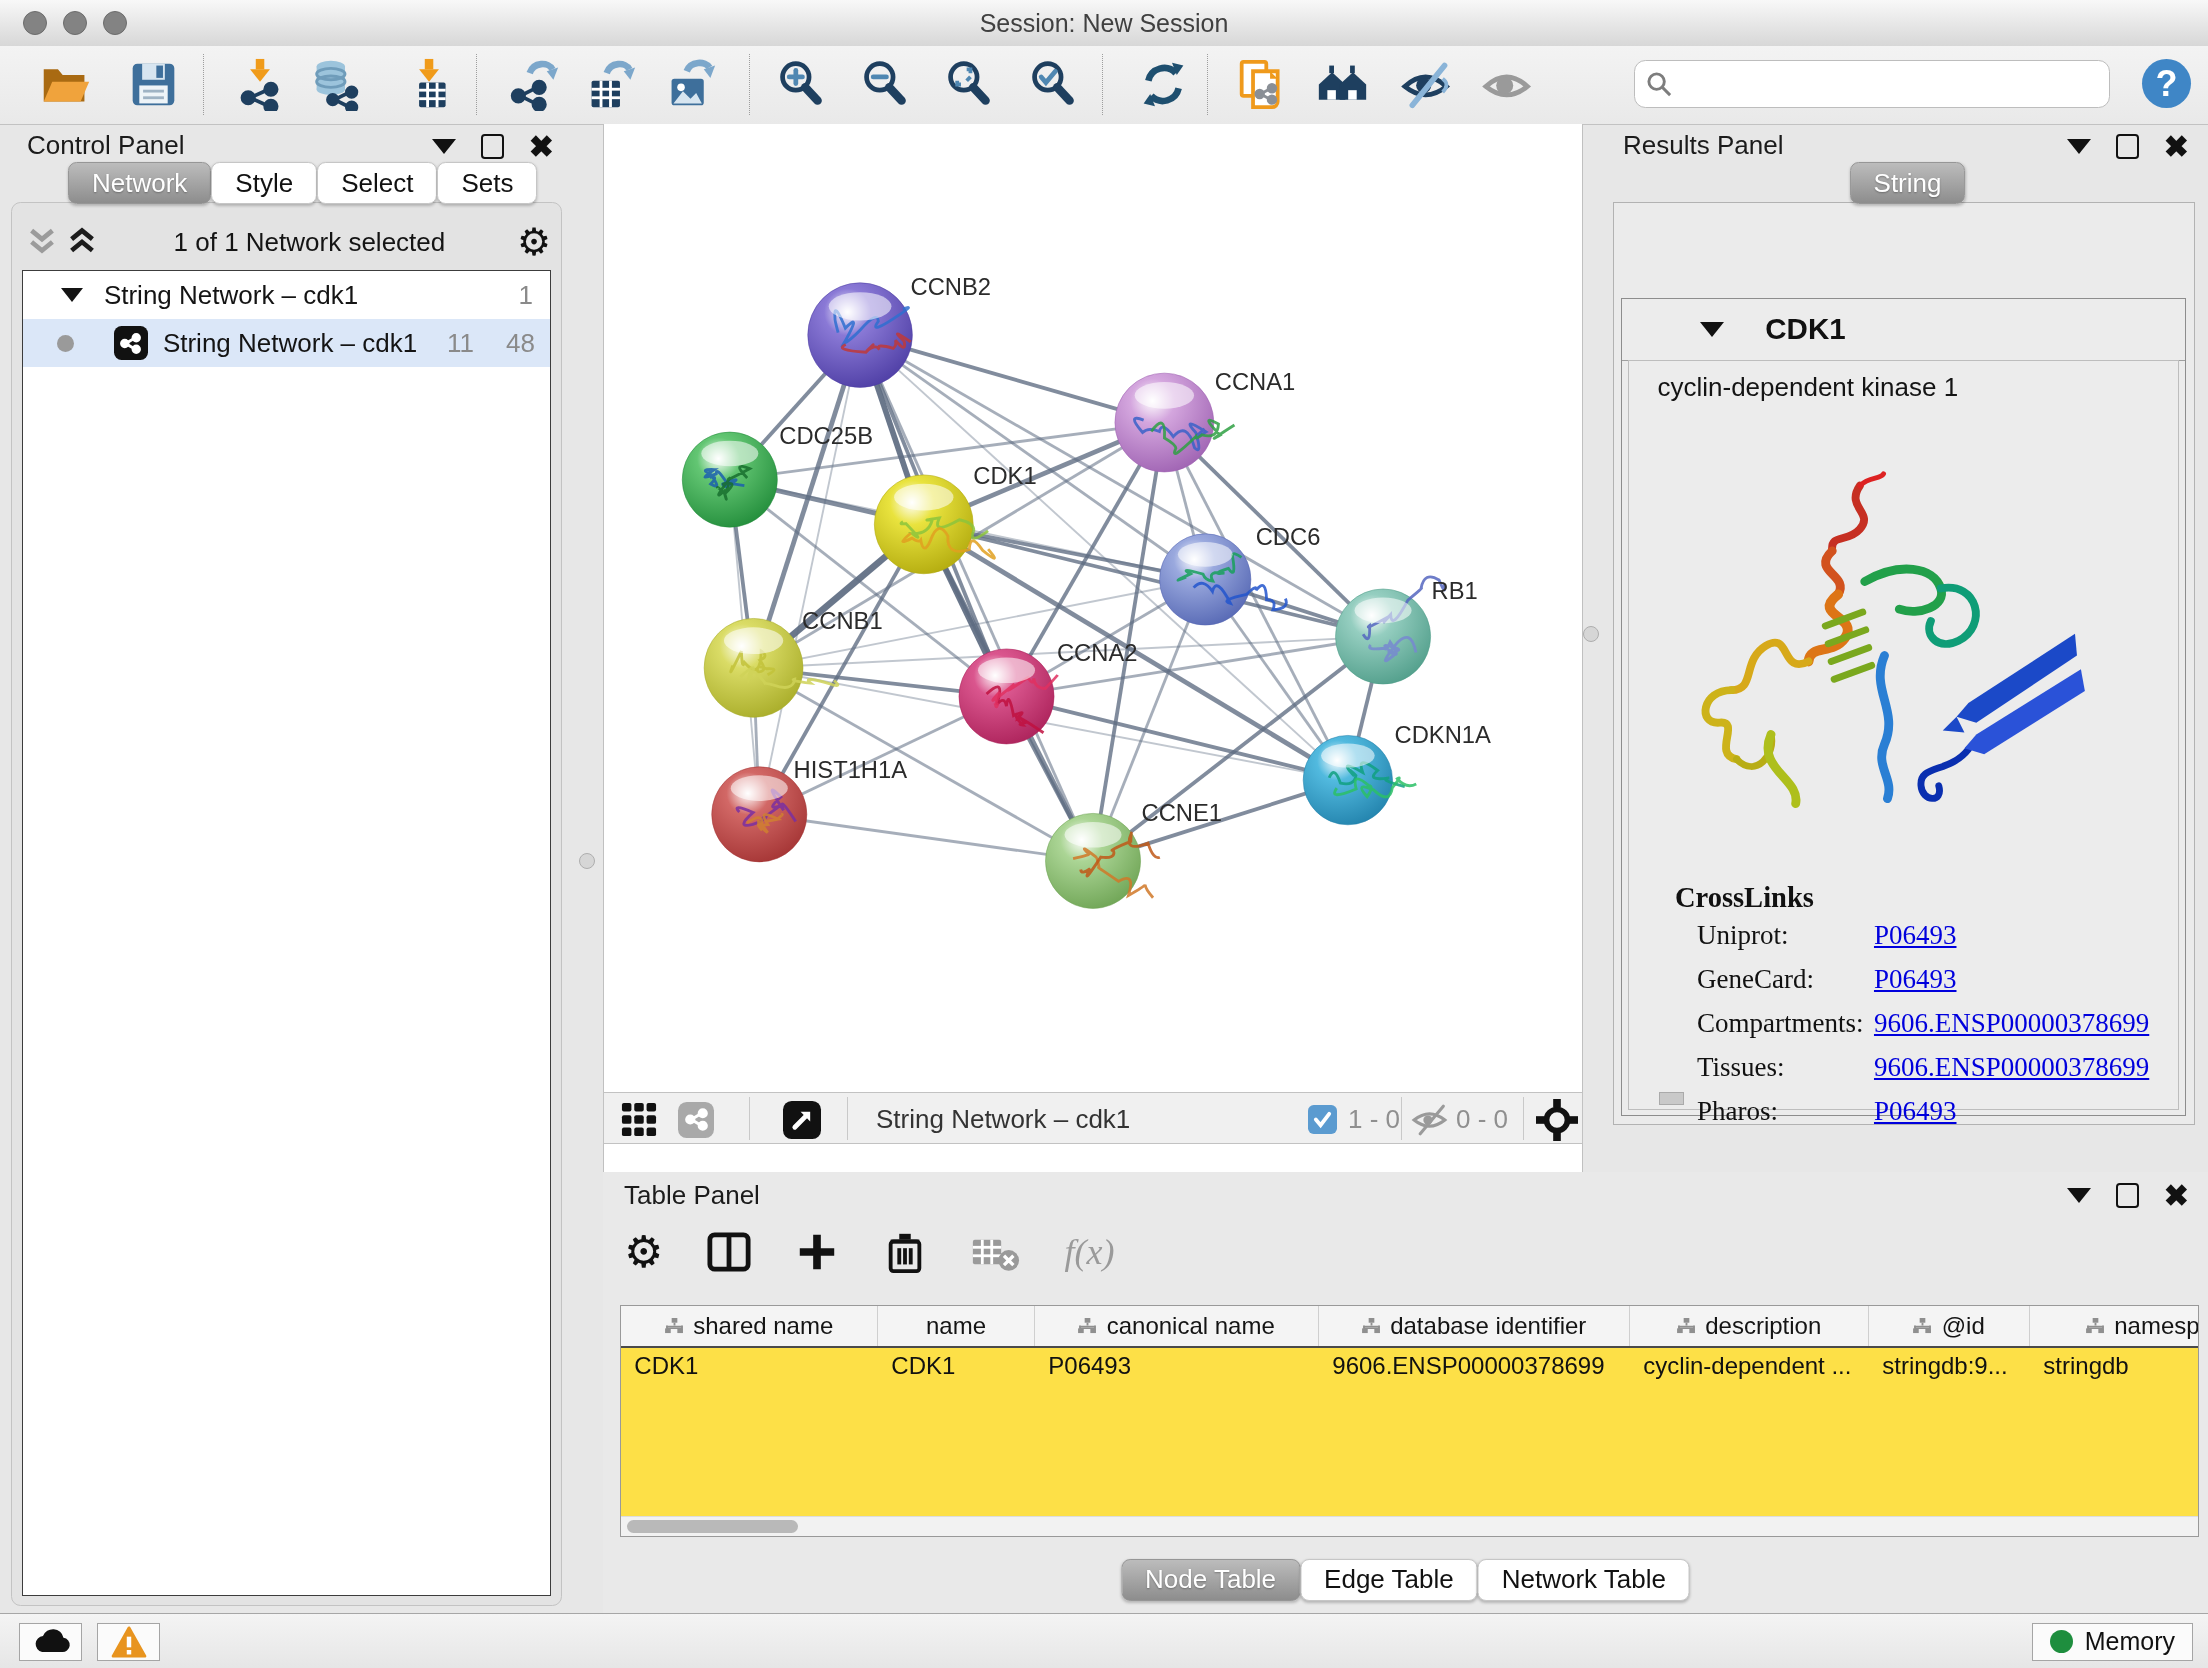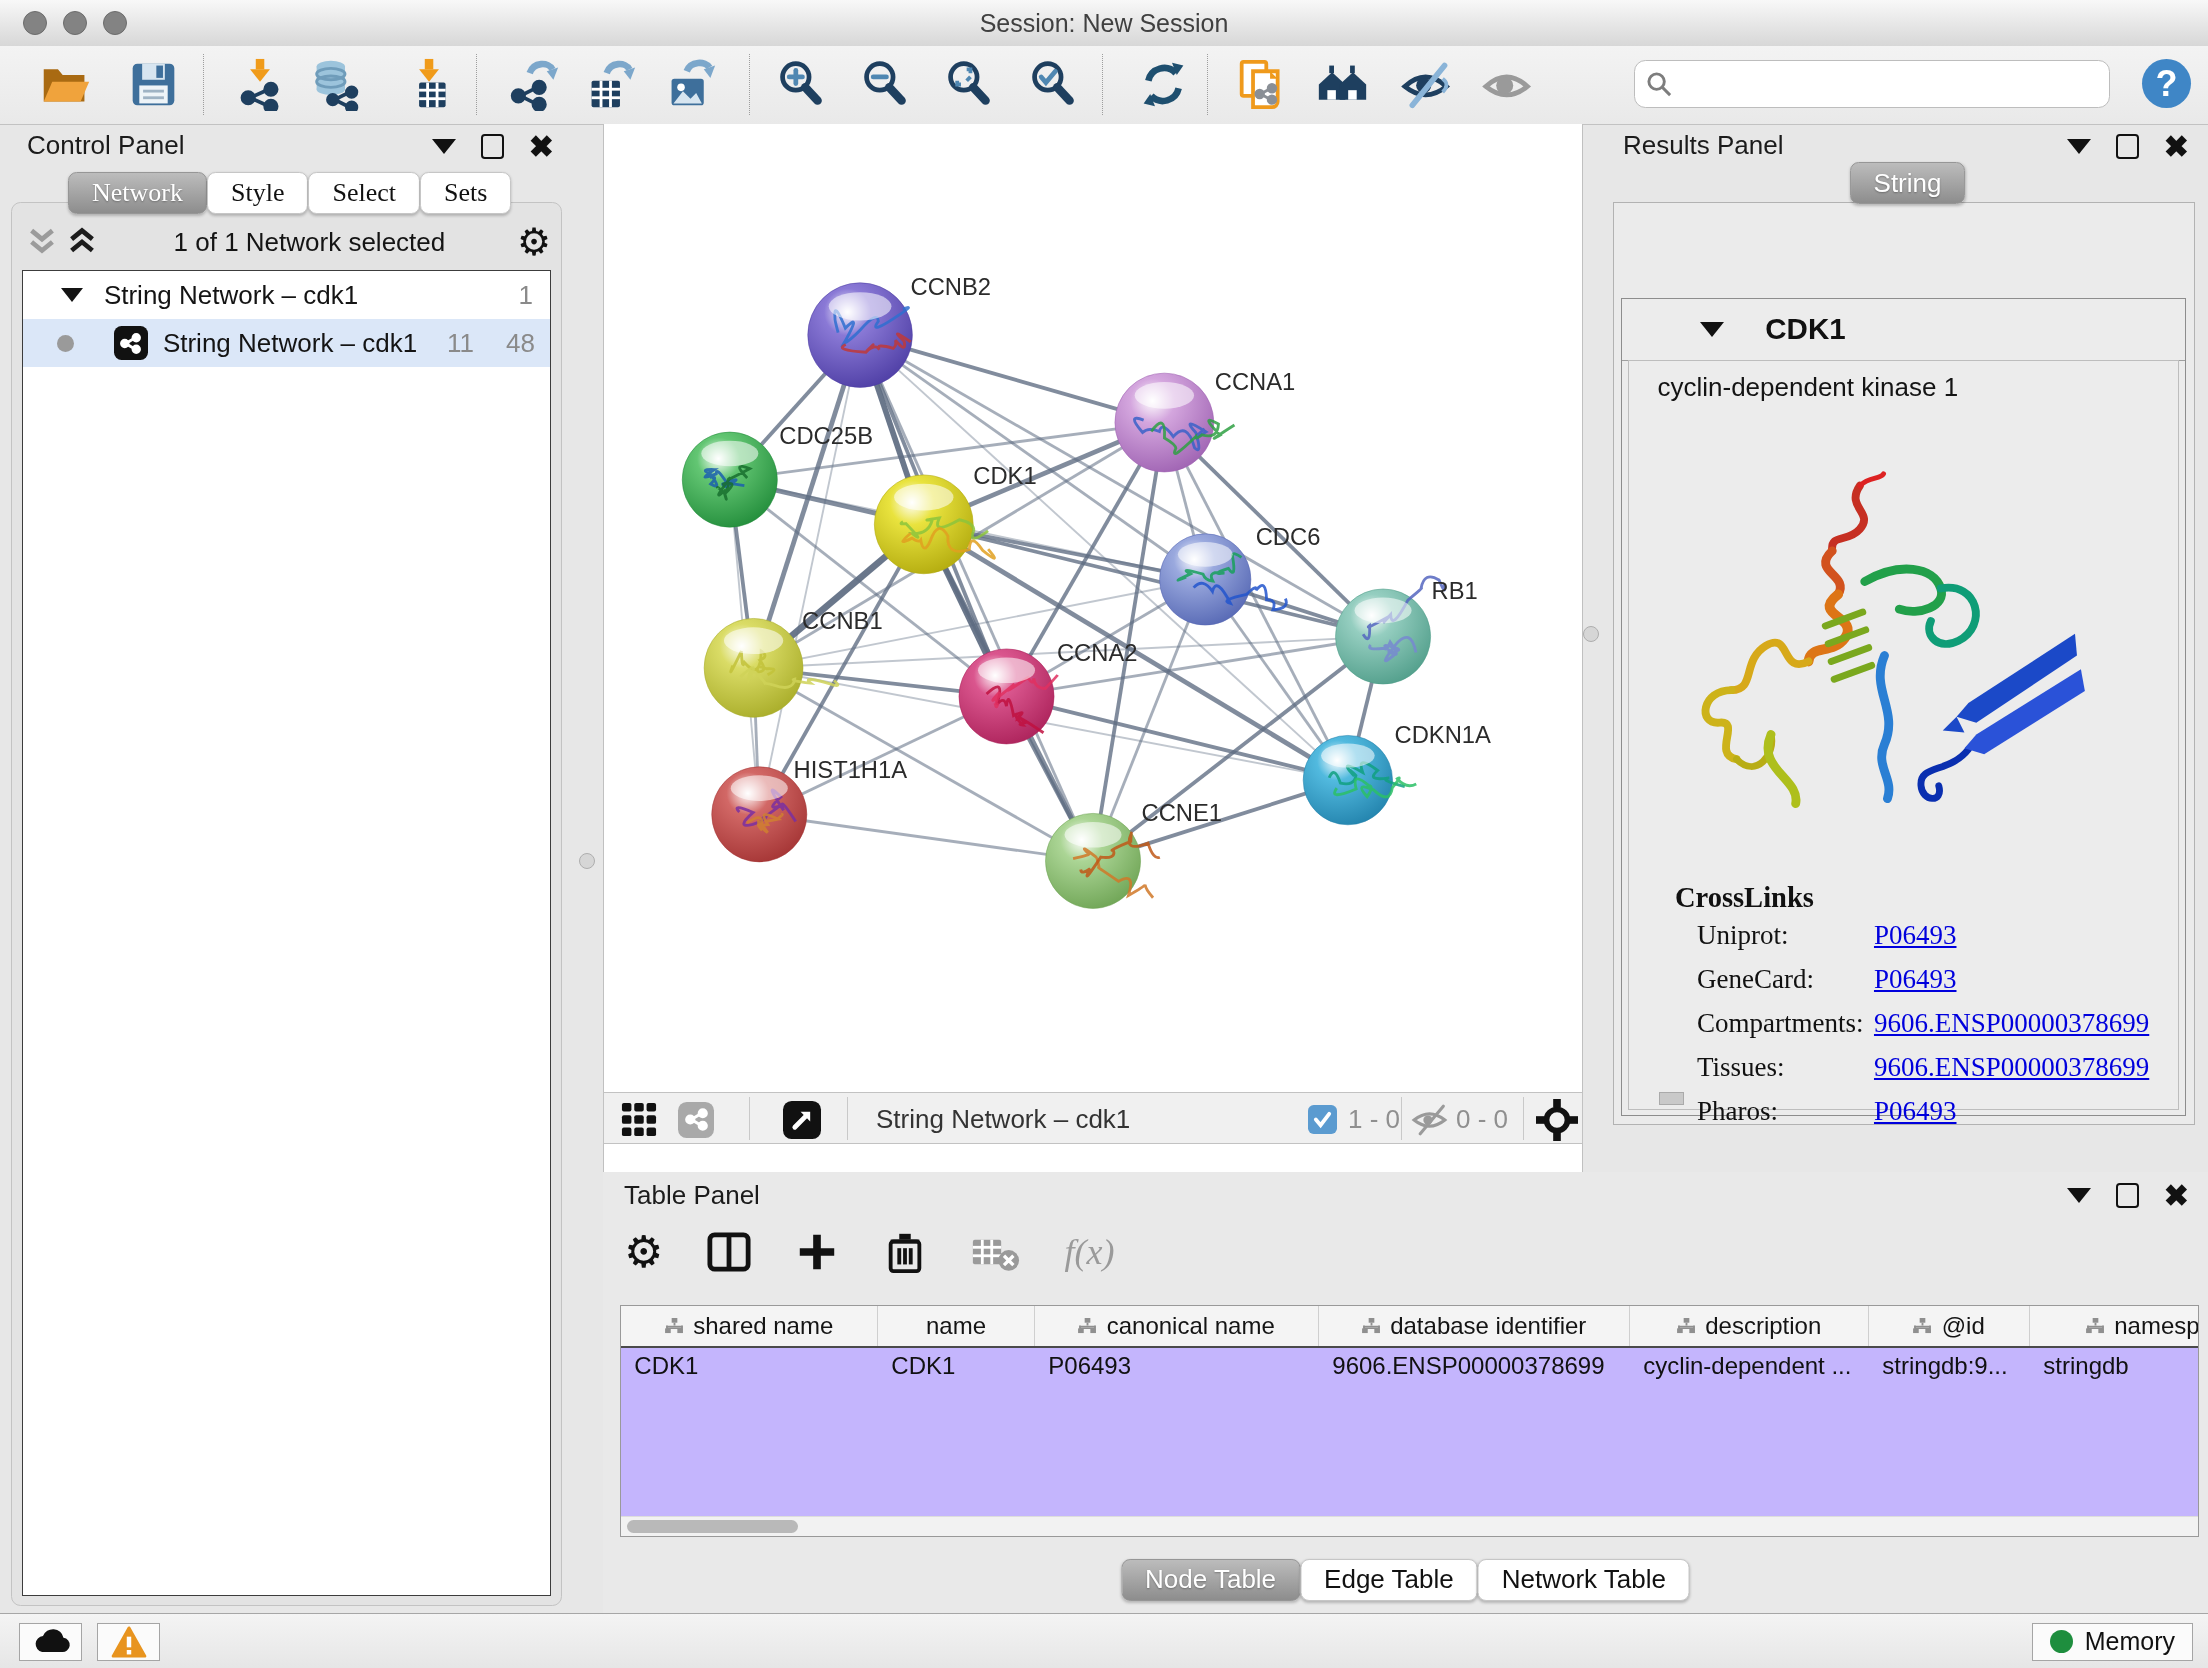--- a/index.html
+++ b/index.html
@@ -33,21 +33,21 @@
   .pc-close{font-size:30px;font-weight:bold;color:#111;line-height:25px;}
 
   .tabbtn{height:42px;border-radius:8.6px;background:#fff;border:1px solid #c6c6c6;font-size:26px;color:#111;
     display:flex;align-items:center;justify-content:center;padding:0 23px;box-shadow:0 1.9px 2.9px rgba(0,0,0,.22);box-sizing:border-box;}
   .tabbtn.sel{background:linear-gradient(#bcbcbc,#8d8d8d);color:#fff;border-color:#969696;text-shadow:0 1px 1.9px rgba(0,0,0,.3);}
 
   
   .cpanel{position:absolute;left:0;top:124px;width:571px;bottom:54px;}
   .cpanel-head{position:absolute;top:5.7px;left:27px;}
   .cpanel-ctls{position:absolute;top:9.5px;right:17px;}
-  .cp-tabs{position:absolute;top:48px;left:68px;display:flex;z-index:3;font-family:Liberation Serif, serif;}
+  .cp-tabs{position:absolute;top:38px;left:68px;display:flex;z-index:3;}
   .cp-box{position:absolute;left:11.4px;top:78px;right:9.5px;bottom:7.6px;background:#e3e3e3;
     border:1px solid #c3c3c3;border-radius:9.5px;}
   .cp-selrow{position:absolute;top:17px;left:9.5px;right:9.5px;height:44px;display:flex;align-items:center;}
   .chev{width:40px;height:34px;}
   .cp-seltext{flex:1;text-align:center;font-size:26px;color:#141414;}
   .gear{font-size:38px;color:#111;line-height:38px;}
   .cp-list{position:absolute;left:9.5px;right:9.5px;top:67px;bottom:9.5px;background:#fff;border:1.9px solid #3c3c3c;}
   .tree-row{height:48px;display:flex;align-items:center;font-size:26px;color:#141414;}
   .tree-row .cnt{color:#8a8a8a;}
   .tree-row.sel{background:#dbe7f8;}
@@ -97,21 +97,21 @@
   .xl-link{color:#0000dd;text-decoration:underline;}
   .rp-minithumb{position:absolute;left:30px;bottom:3.8px;width:23px;height:11.4px;background:#c9c9c9;border:1px solid #aaa;}
 
   
   .tpanel{position:absolute;left:603px;top:1172px;right:0;bottom:54px;background:#e9e9e9;}
   .tp-head{position:absolute;top:7.6px;left:21px;}
   .tp-ctls{position:absolute;top:11.4px;right:19px;}
   .tp-toolbar{position:absolute;top:46px;left:21px;height:67px;display:flex;align-items:center;gap:44px;}
   .tp-toolbar .ticon{width:44px;height:44px;}
   .fx{font-family:"Liberation Serif",serif;font-style:italic;font-size:36px;color:#9a9a9a;}
-  .tbox{position:absolute;left:17px;right:9.5px;top:133px;height:230px;background:#c4b5fd;border:1px solid #999;overflow:hidden;}
+  .tbox{position:absolute;left:17px;right:9.5px;top:133px;height:230px;background:#fde047;border:1px solid #999;overflow:hidden;}
   .thead{display:flex;height:40px;background:#f4f4f4;border-bottom:2.9px solid #4a4a4a;width:1674px;}
   .th{display:flex;align-items:center;justify-content:center;gap:9.5px;font-size:24px;color:#141414;border-right:1px solid #cfcfcf;box-sizing:border-box;height:40px;}
   .trow{display:flex;height:36px;width:1674px;}
   .td{font-size:24px;color:#111;padding-left:13.3px;box-sizing:border-box;display:flex;align-items:center;}
   .hscroll{position:absolute;left:0;right:0;bottom:0;height:19px;background:#f2f2f2;border-top:1px solid #ddd;}
   .hthumb{position:absolute;left:5.7px;top:2.9px;width:171px;height:13.3px;border-radius:6.7px;background:#b9b9b9;}
   .tp-tabs{position:absolute;bottom:13.3px;left:50%;transform:translateX(-50%);display:flex;}
 
   
   .statusbar{position:absolute;left:0;bottom:0;right:0;height:54px;background:linear-gradient(#f4f4f4,#e6e6e6);border-top:1px solid #a6a6a6;}

